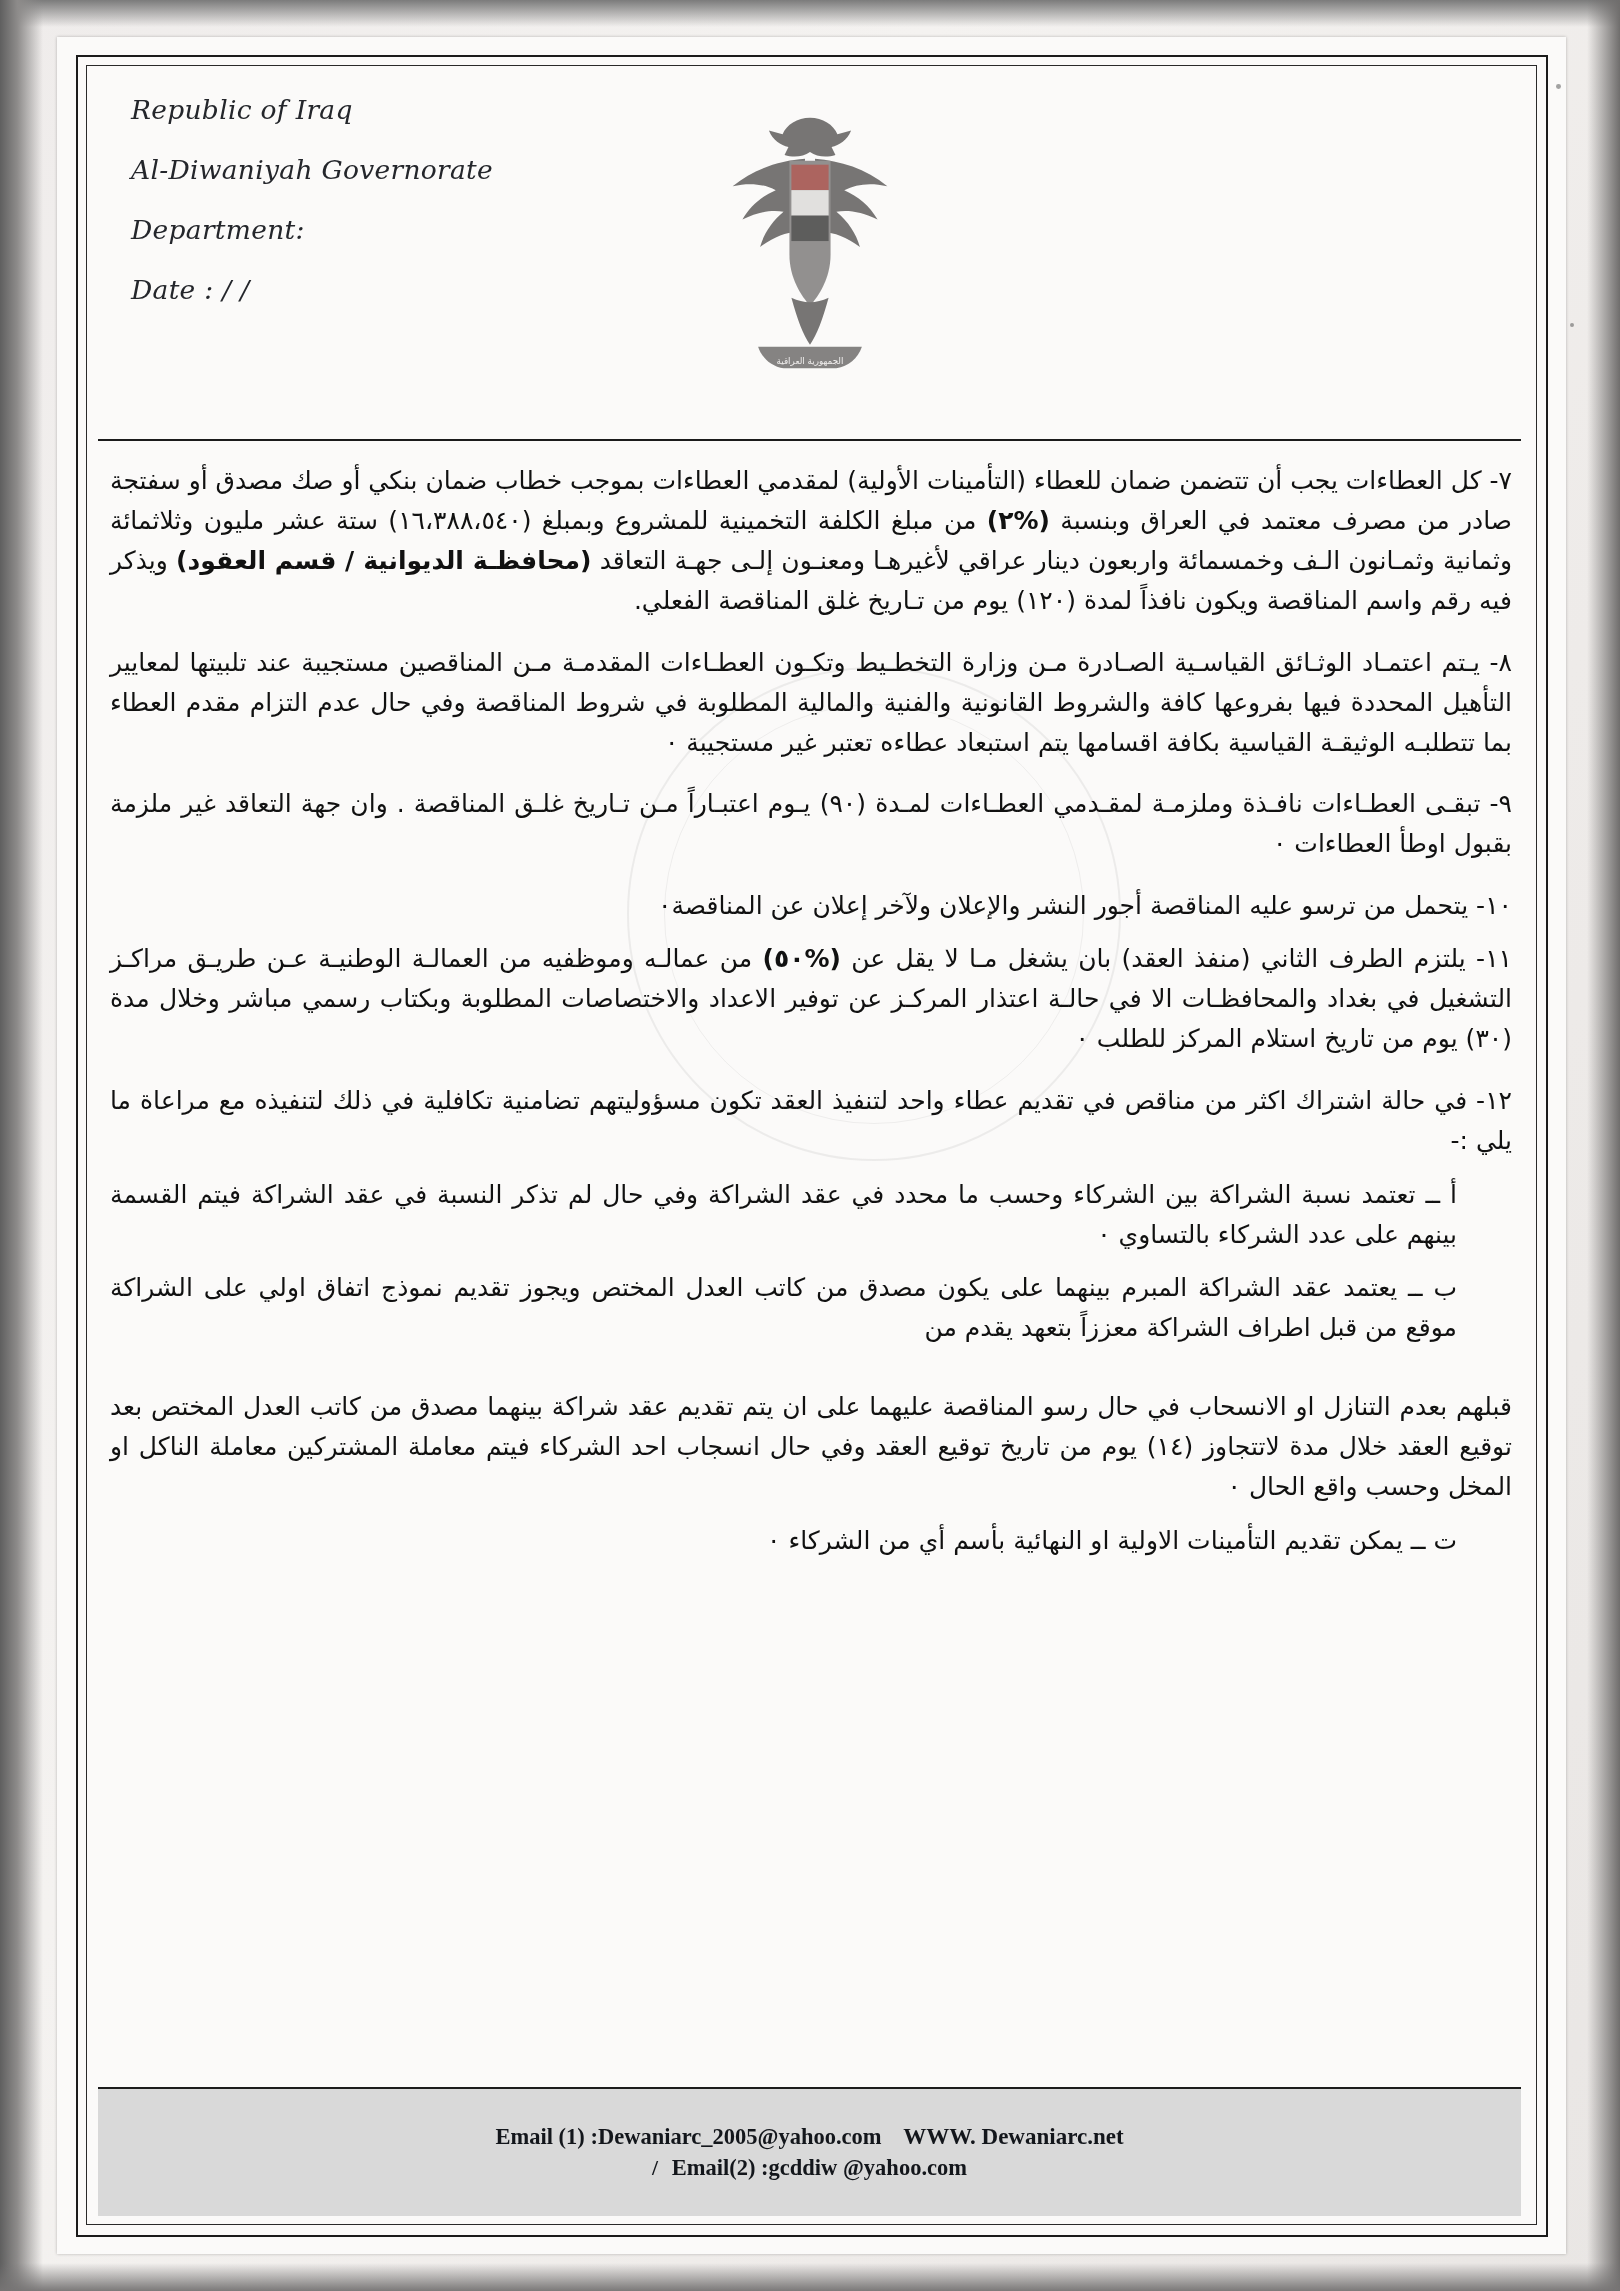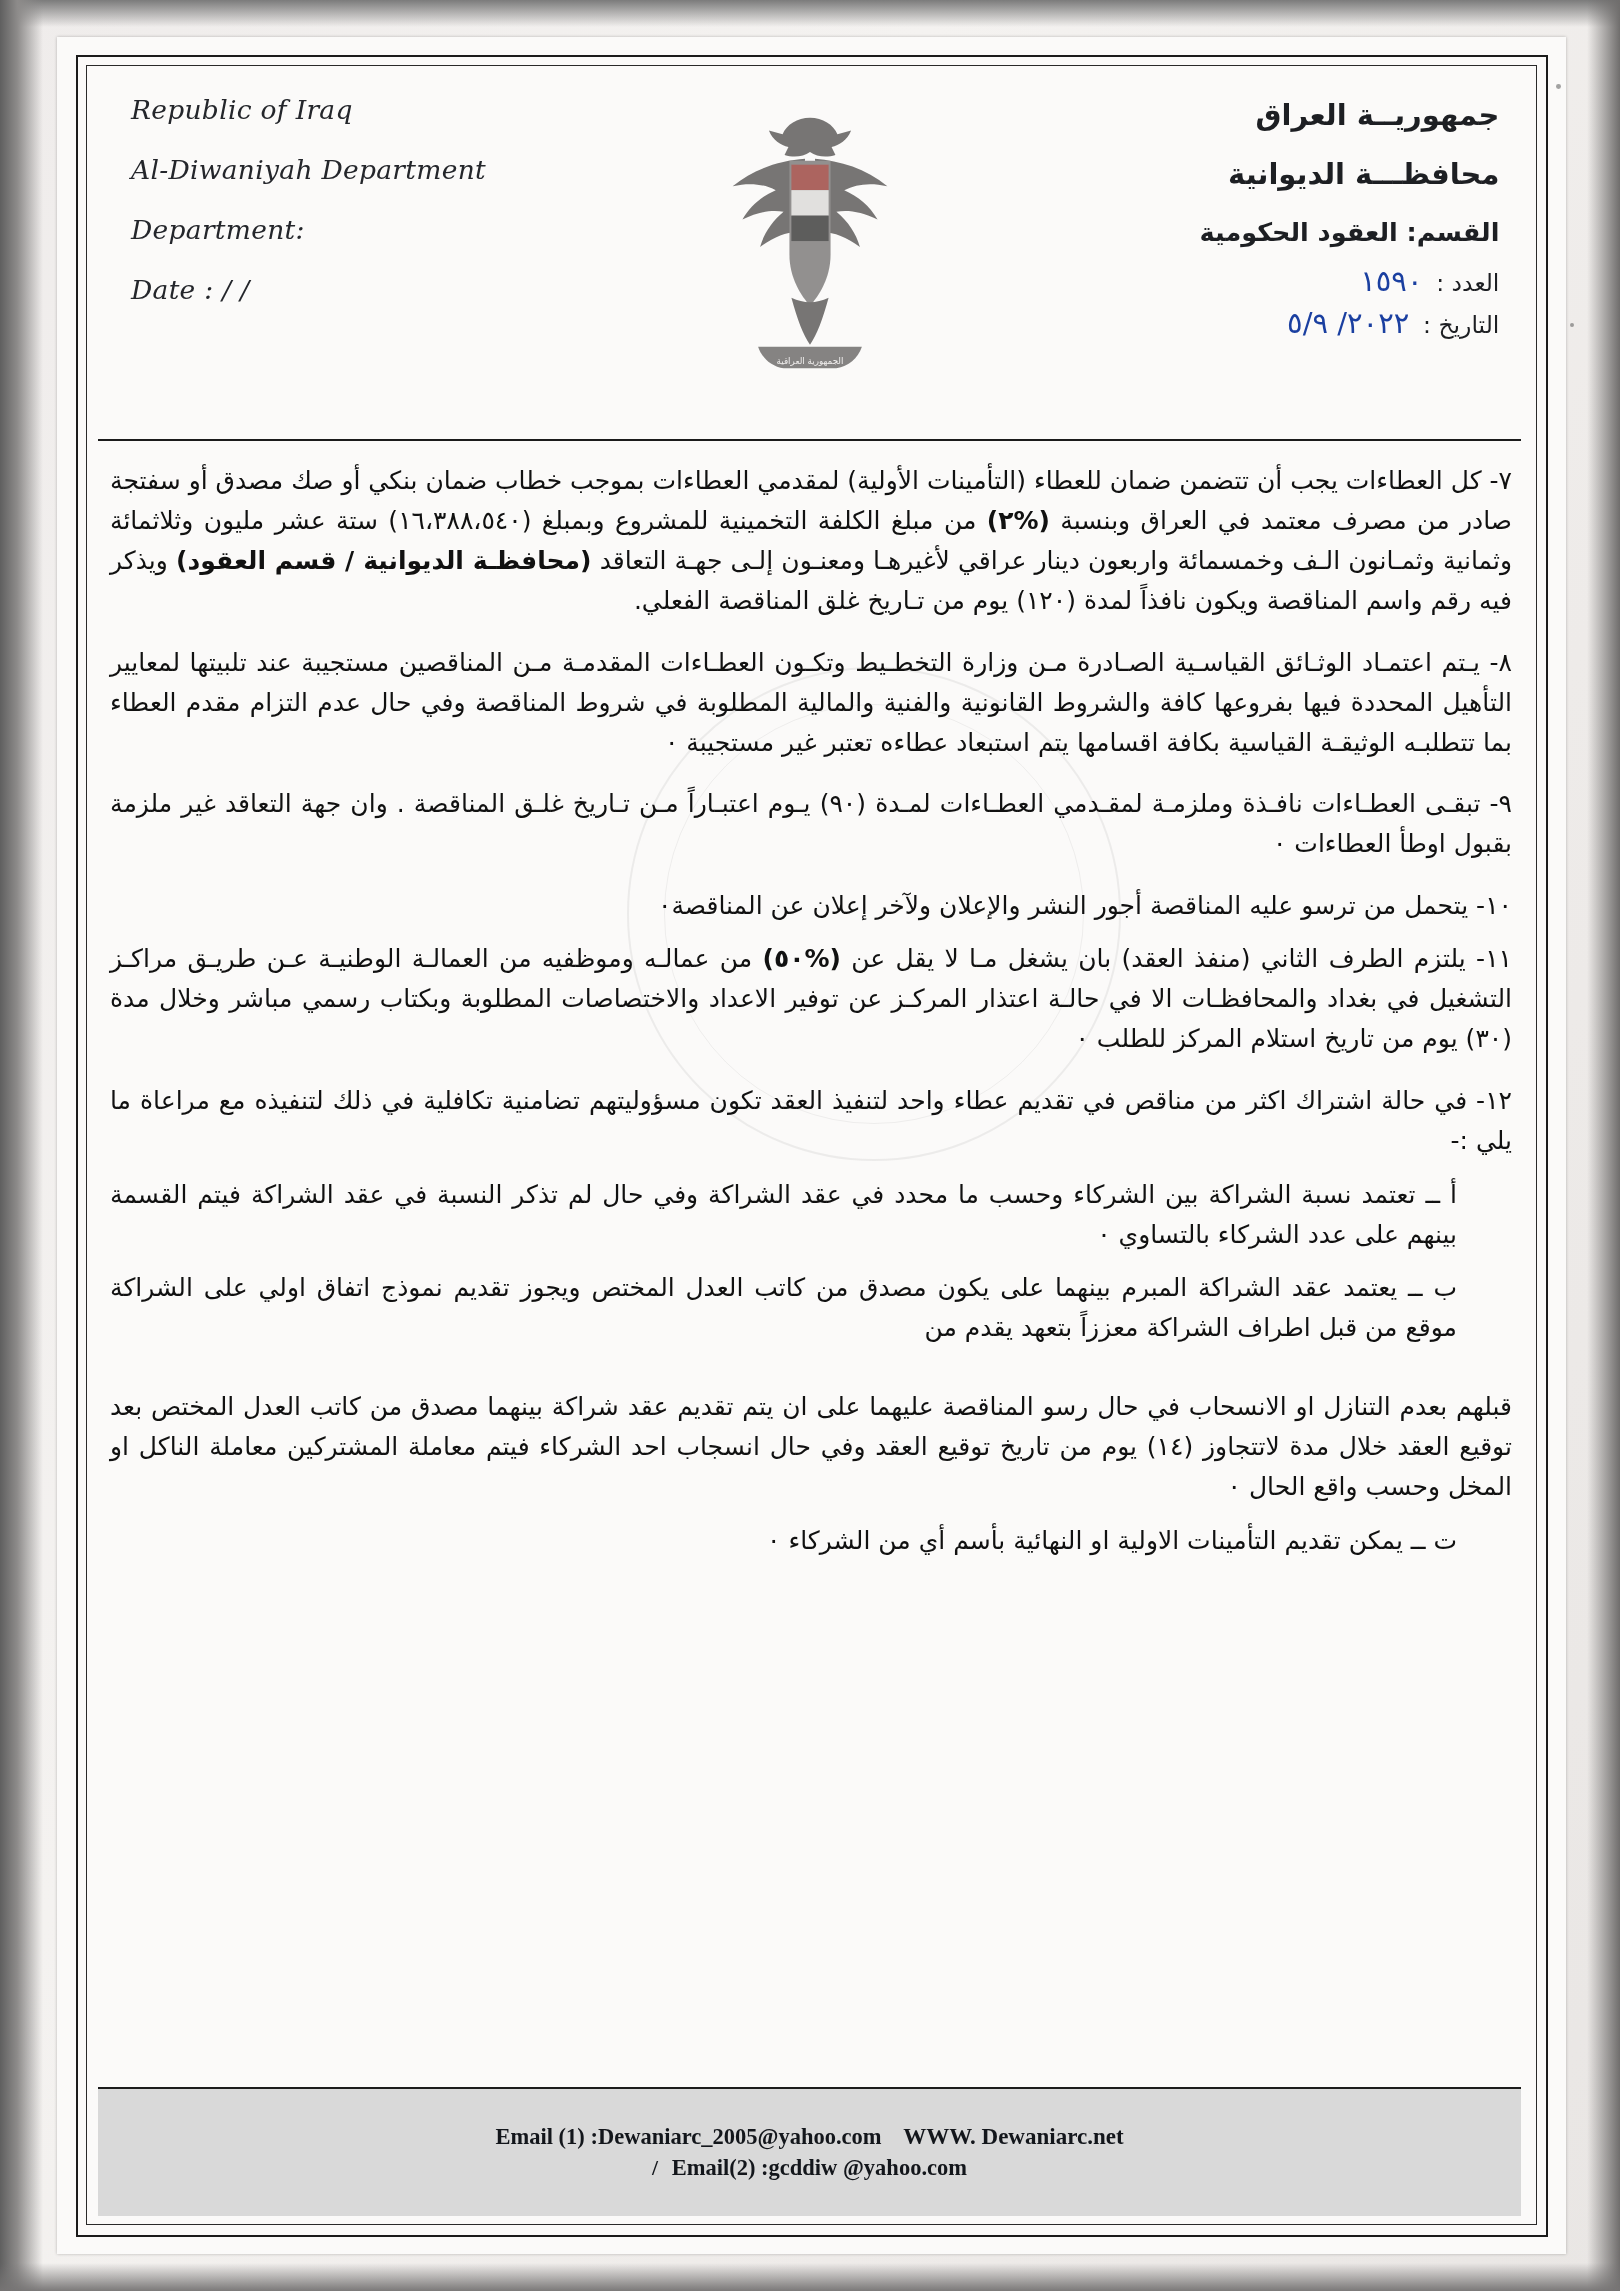--- a/index.html
+++ b/index.html
@@ -147,21 +147,21 @@
   <div class="edge-b"></div>
 
   <div class="sheet"></div>
   <div class="frame-outer"></div>
   <div class="frame-inner"></div>
 
   <div class="header">
 
     <div class="header-left">
       <div class="ln">Republic of Iraq</div>
-      <div class="ln">Al-Diwaniyah Department</div>
+      <div class="ln">Al-Diwaniyah Governorate</div>
       <div class="ln">Department:</div>
       <div class="ln">Date :      /     /</div>
     </div>
 
     <svg class="emblem" viewBox="0 0 210 290">
       <g fill="#6e6c6b">
 
         <path d="M105 16 c-13 0 -24 7 -28 17 l-14 -4 c4 10 12 15 20 17 l-4 8 c9 3 19 2 26 -3 7 5 17 6 26 3 l-4 -8 c8 -2 16 -7 20 -17 l-14 4 c-4 -10 -15 -17 -28 -17z"></path>
 
         <path d="M100 58 c-26 2 -52 10 -74 28 c18 -4 32 -2 44 4 c-14 6 -26 16 -34 30 c16 -8 30 -10 42 -8 c-12 10 -20 22 -24 36 c14 -10 26 -15 38 -15 l8 -75z"></path>
@@ -175,34 +175,20 @@
       </g>
 
       <g>
         <rect x="86" y="64" width="38" height="26" fill="#b04a43" opacity=".75"></rect>
         <rect x="86" y="90" width="38" height="26" fill="#efeeec" opacity=".85"></rect>
         <rect x="86" y="116" width="38" height="26" fill="#3b3b3b" opacity=".7"></rect>
       </g>
       <text x="105" y="268" text-anchor="middle" font-family="DejaVu Sans, sans-serif" font-size="9" fill="#f0eeed">الجمهورية العراقية</text>
     </svg>
 
-    <div class="header-right">
-      <div class="ar">جمهوريــة العراق</div>
-      <div class="ar">محافظـــة الديوانية</div>
-      <div class="ar small">القسم: العقود الحكومية</div>
-
-      <div class="num-row">
-        <span class="lbl">العدد :</span>
-        <span class="val hand">١٥٩٠</span>
-      </div>
-      <div class="num-row">
-        <span class="lbl">التاريخ :</span>
-        <span class="val hand">٢٠٢٢/ ٥/٩</span>
-      </div>
-    </div>
   </div>
 
   <div class="watermark"></div>
 
   <div class="body">
     <p class="para">٧- كل العطاءات يجب أن تتضمن ضمان للعطاء (التأمينات الأولية) لمقدمي العطاءات بموجب خطاب ضمان بنكي أو صك مصدق أو سفتجة صادر من مصرف معتمد في العراق وبنسبة <b>(%٢)</b> من مبلغ الكلفة التخمينية للمشروع وبمبلغ (١٦،٣٨٨،٥٤٠) ستة عشر مليون  وثلاثمائة  وثمانية وثمـانون الـف وخمسمائة واربعون  دينار عراقي لأغيرهـا ومعنـون إلـى جهـة التعاقد <b>(محافظـة الديوانية / قسم العقود)</b> ويذكر فيه رقم واسم المناقصة ويكون نافذاً لمدة (١٢٠) يوم من تـاريخ غلق المناقصة الفعلي.</p>
     <p class="para">٨- يـتم اعتمـاد الوثـائق القياسـية الصـادرة مـن وزارة التخطـيط وتكـون العطـاءات المقدمـة مـن المناقصين مستجيبة عند تلبيتها لمعايير التأهيل المحددة فيها بفروعها كافة والشروط القانونية والفنية والمالية المطلوبة في شروط المناقصة وفي حال عدم التزام مقدم العطاء بما تتطلبـه الوثيقـة القياسية بكافة اقسامها يتم استبعاد عطاءه تعتبر غير مستجيبة ٠</p>
     <p class="para">٩- تبقـى العطـاءات نافـذة وملزمـة لمقـدمي العطـاءات لمـدة (٩٠) يـوم اعتبـاراً مـن تـاريخ غلـق المناقصة . وان جهة التعاقد غير ملزمة بقبول اوطأ العطاءات ٠</p>
     <p class="para tight">١٠- يتحمل من ترسو عليه المناقصة أجور النشر والإعلان ولآخر إعلان عن المناقصة٠</p>
     <p class="para">١١- يلتزم الطرف الثاني (منفذ العقد) بان يشغل مـا لا يقل عن <b>(%٥٠)</b> من عمالـه وموظفيه من العمالـة الوطنيـة عـن طريـق مراكـز التشغيل في بغداد والمحافظـات الا في حالـة اعتذار المركـز عن توفير الاعداد والاختصاصات المطلوبة وبكتاب رسمي مباشر وخلال مدة (٣٠) يوم من تاريخ استلام المركز للطلب ٠</p>

